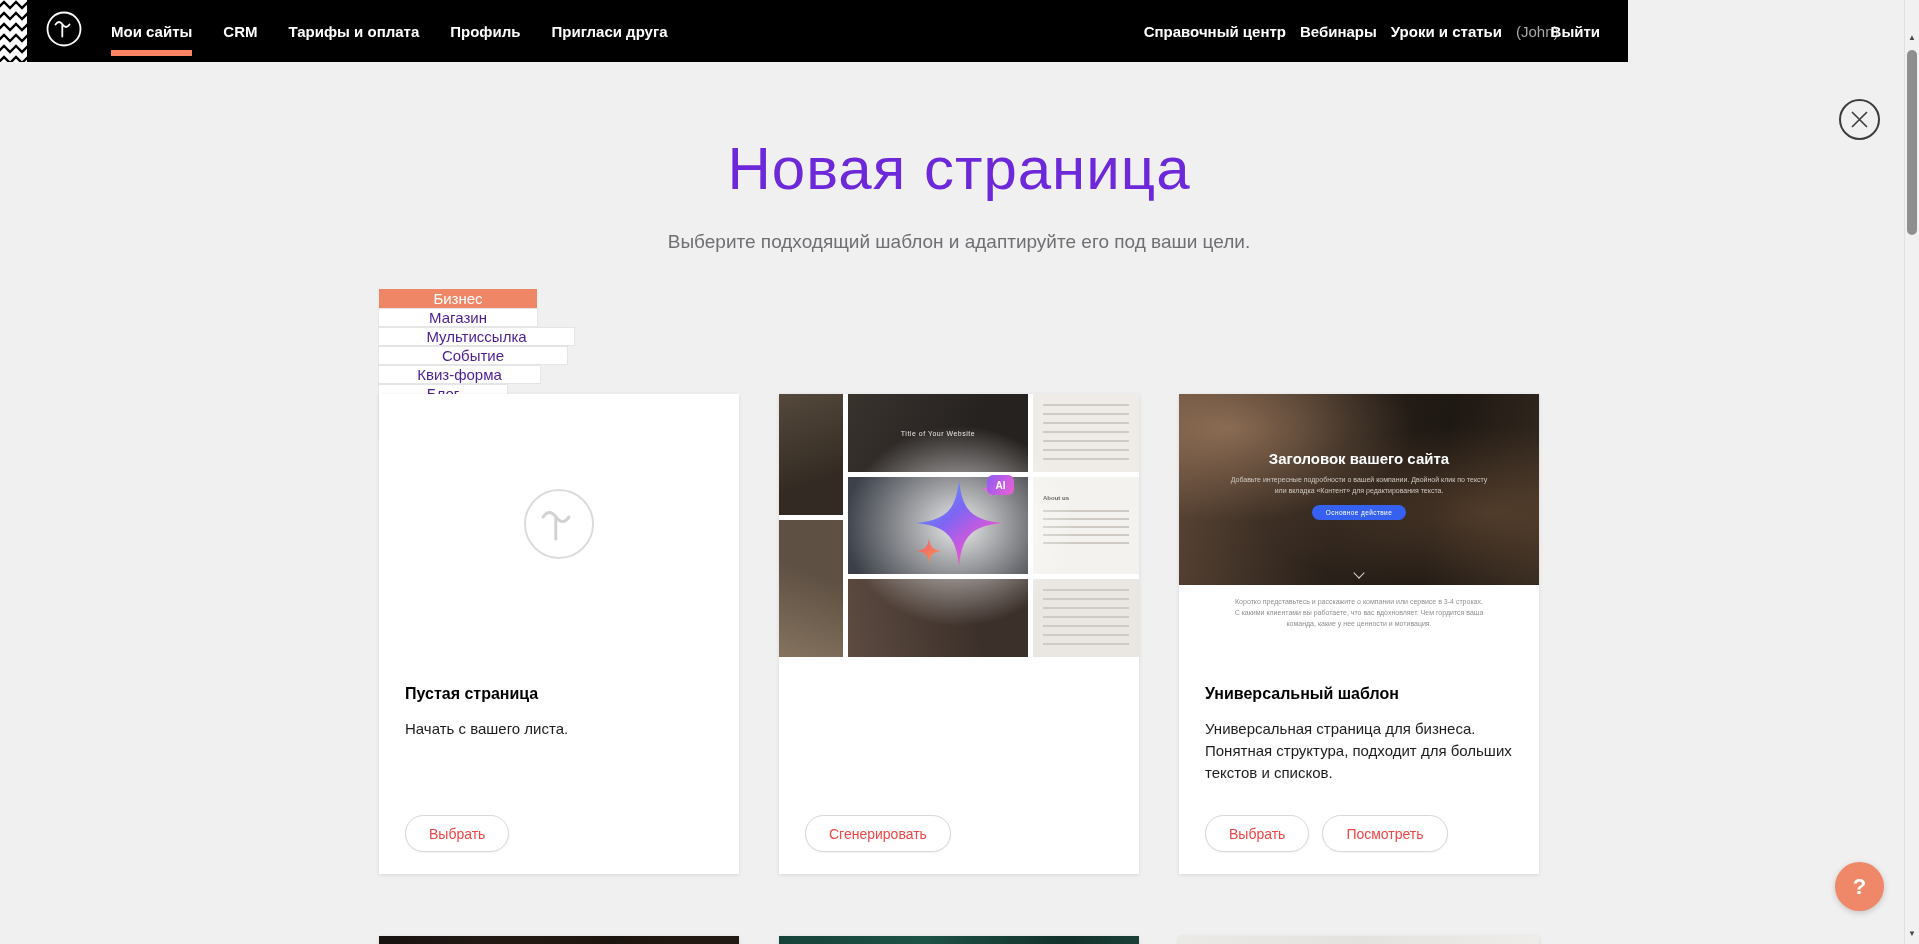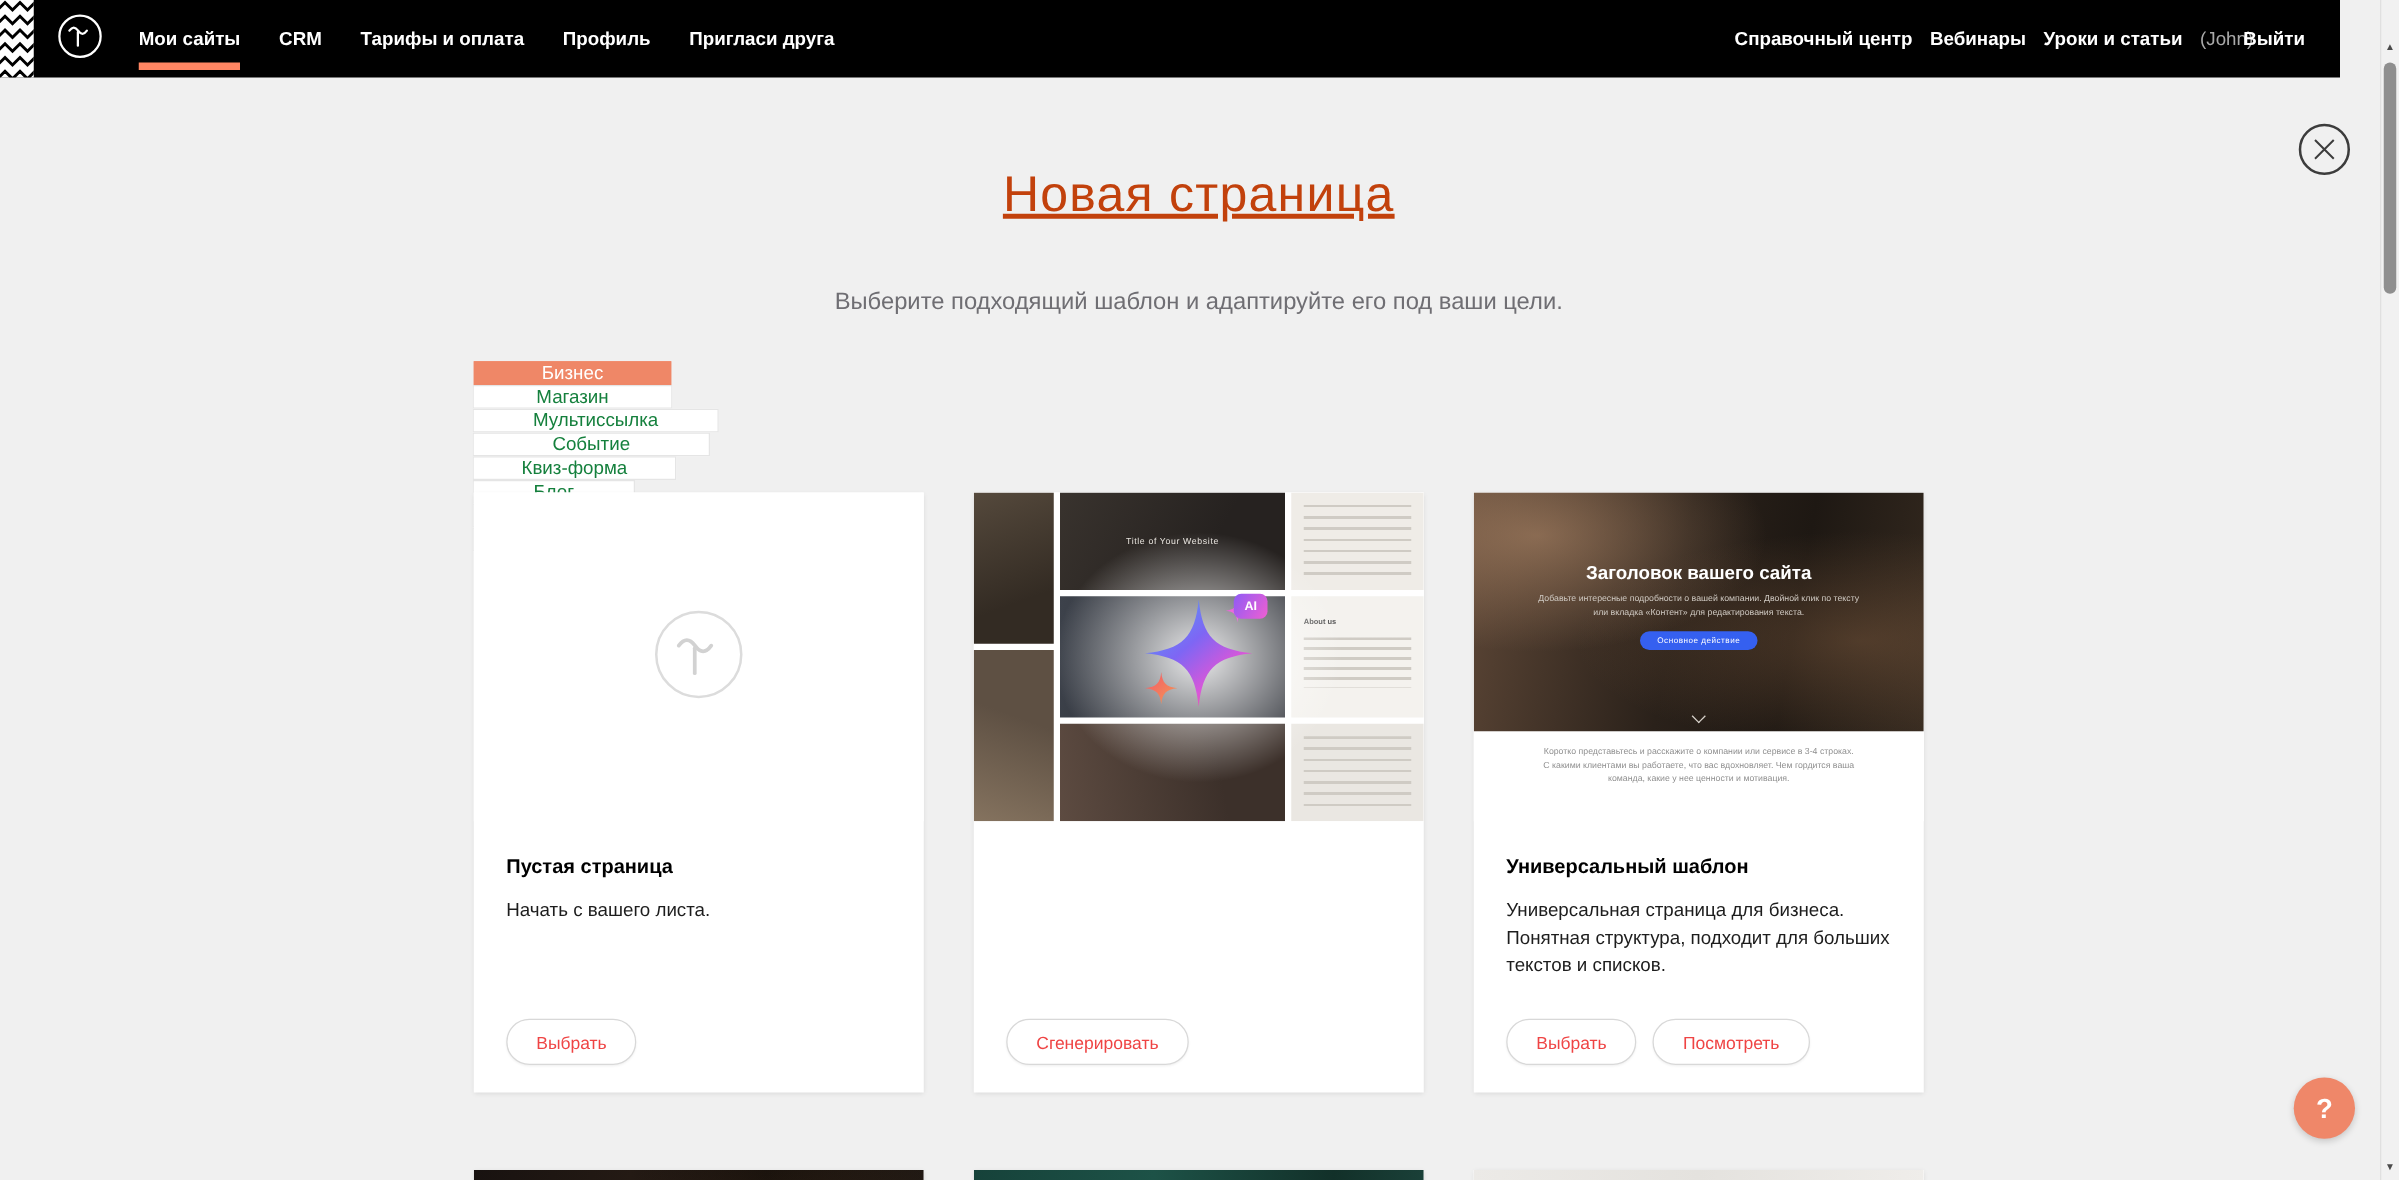--- a/index.html
+++ b/index.html
@@ -6,21 +6,21 @@
   html,body { width:1919px; height:944px; overflow:hidden; }
   body {
     position:relative;
     background:#f0f0f0;
     font-family:"Liberation Sans","DejaVu Sans",sans-serif;
     color:#1c1c1c;
   }
 
   
   .topbar {
-    position:absolute; top:0; left:0; width:1872px; height:62px;
+    position:absolute; top:0; left:0; width:1628px; height:62px;
     background:#000; display:flex; align-items:center;
   }
   .zigzag { width:27px; height:62px; background:#fff; flex:0 0 auto; }
   .logo { margin-left:17px; flex:0 0 auto; cursor:pointer; }
   .nav { display:flex; gap:31px; margin-left:27px; height:62px; }
   .nav-item {
     position:relative; display:flex; align-items:center; height:62px;
     color:#fff; font-size:15px; font-weight:700; cursor:pointer; white-space:nowrap;
   }
   .nav-item.active::after {
@@ -53,33 +53,33 @@
   }
   .help-btn {
     position:absolute; top:862px; left:1835px; width:49px; height:49px;
     border-radius:50%; background:#ef8769; color:#fff;
     font-size:22px; font-weight:700; display:flex; align-items:center; justify-content:center;
     box-shadow:0 2px 6px rgba(0,0,0,.18); cursor:pointer;
   }
 
   .page-title {
     position:absolute; top:134px; left:379px; width:1160px;
-    text-align:center; font-size:40px; font-weight:300; letter-spacing:1px; color:#c2410c;text-decoration:underline;
+    text-align:center; font-size:60px; font-weight:300; letter-spacing:1px; color:#6d28d9;
   }
   .page-subtitle {
     position:absolute; top:231px; left:379px; width:1160px;
     text-align:center; font-size:19px; color:#6f6e73;
   }
 
   
   .tabs { position:absolute; top:289px; left:379px; width:1160px; height:55px; display:flex;flex-direction:column; }
   .tab {
     background:#fff; border:1px solid #e5e5e5; margin-left:-1px;
     display:flex; align-items:center; justify-content:center;
-    font-size:15px; color:#15803d; cursor:pointer;
+    font-size:15px; color:#4c1d95; cursor:pointer;
   }
   .tab:first-child { margin-left:0; }
   .tab.active { background:#ef8767; border-color:#ef8767; color:#fff; z-index:1; }
   .tab:nth-child(1){width:158px} .tab:nth-child(2){width:160px}
   .tab:nth-child(3){width:197px} .tab:nth-child(4){width:190px}
   .tab:nth-child(5){width:163px} .tab:nth-child(6){width:130px}
   .tab:nth-child(7){width:92px}  .tab:nth-child(8){width:70px}
 
   
   .grid {

